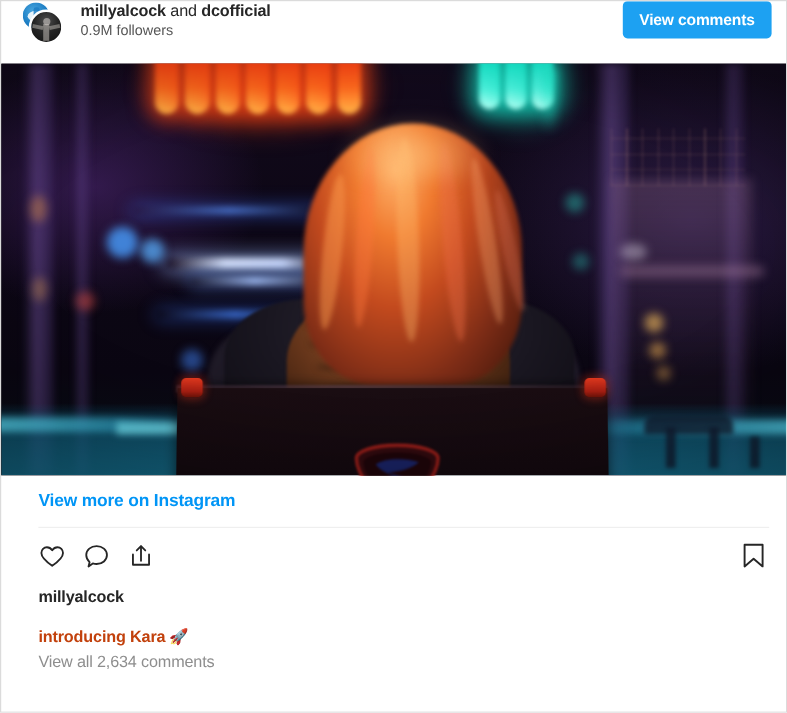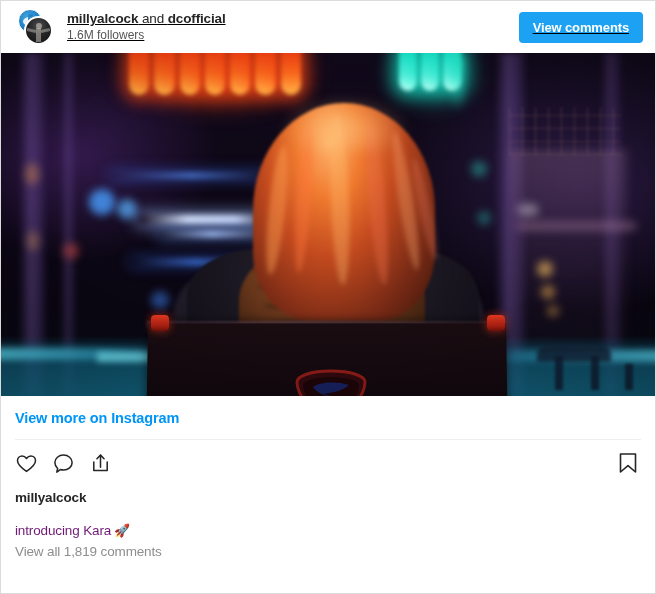--- a/index.html
+++ b/index.html
@@ -22,24 +22,23 @@
     border: 1px solid #dbdbdb;
     box-sizing: border-box;
     position: relative;
     overflow: hidden;
   }
 
   
   .header {
     height: 52px;
     display: flex;
-    align-items: center;
+    align-items: flex-start;
     padding: 0 12px 0 14px;
     box-sizing: border-box;
-    text-decoration: underline;
   }
 
   .avatar-wrap {
     position: relative;
     width: 40px;
     height: 36px;
     flex: 0 0 auto;
     margin-right: 12px;
   }
   .avatar-back {
@@ -451,20 +450,21 @@
   .photo-vignette {
     position: absolute; inset: 0;
     background: radial-gradient(ellipse 120% 95% at 50% 45%, rgba(0,0,0,0) 38%, rgba(0,0,0,.55) 100%);
     pointer-events: none;
   }
 
   
   .footer {
     padding: 0 14px;
     box-sizing: border-box;
+    margin-left: 17px;
   }
   .view-more-link {
     display: block;
     color: #0095f6;
     font-size: 14.5px;
     font-weight: 600;
     text-decoration: none;
     padding: 14px 0 13px 0;
     letter-spacing: -0.01em;
     cursor: pointer;
@@ -497,23 +497,24 @@
   .caption-user {
     font-size: 13.5px;
     font-weight: 700;
     color: #262626;
     padding-top: 9px;
     letter-spacing: -0.01em;
     cursor: pointer;
   }
   .caption-text {
     font-size: 13.5px;
-    color: #701a75;
+    color: #c2410c;
     padding-top: 18px;
     letter-spacing: -0.01em;
+    font-weight: bold;
   }
   .caption-emoji { font-size: 13px; }
   .comments-link {
     display: block;
     font-size: 13.5px;
     color: #8e8e8e;
     padding-top: 6px;
     text-decoration: none;
     letter-spacing: -0.01em;
     cursor: pointer;
@@ -533,21 +534,21 @@
         <span class="fig-body"></span>
         <span class="fig-arm-l"></span>
         <span class="fig-arm-r"></span>
       </div>
     </div>
 
     <div class="header-text">
       <div class="header-names">
         <span class="u">millyalcock</span><span class="conj"> and </span><span class="u">dcofficial</span>
       </div>
-      <div class="header-followers">1.6M followers</div>
+      <div class="header-followers">0.9M followers</div>
     </div>
 
     <button class="view-profile-btn">View comments</button>
   </div>
 
   <div class="photo" title="Person with long red hair seen from behind sitting in a director's chair bearing the Superman shield logo, neon-lit bar in the background">
     <div class="bg-base"></div>
 
     <div class="pillar p1"></div>
     <div class="pillar p2"></div>
@@ -672,16 +673,16 @@
           <path d="M3.5 3 H18.5 V21 L11 14.6 L3.5 21 Z"></path>
         </svg>
       </span>
     </div>
 
 
     <div class="caption-user">millyalcock</div>
 
     <div class="caption-text"><span>introducing Kara </span><span class="caption-emoji">🚀</span></div>
 
-    <a class="comments-link">View all 1,819 comments</a>
+    <a class="comments-link">View all 2,634 comments</a>
   </div>
 
 </div>
 
 </body></html>

